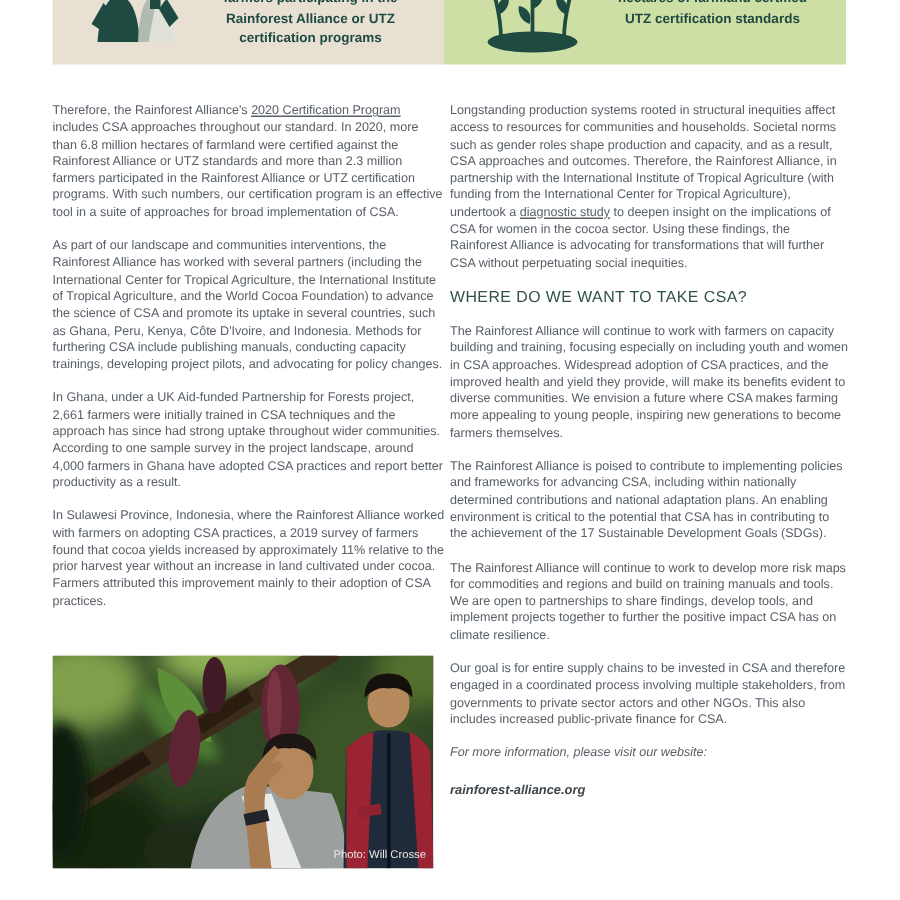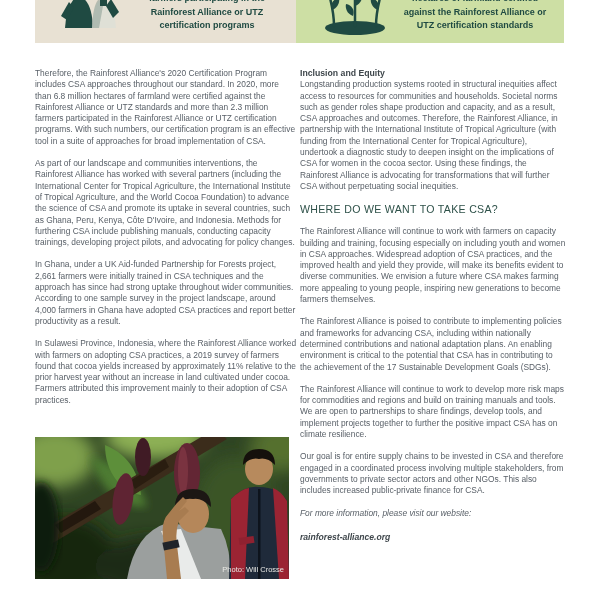--- a/index.html
+++ b/index.html
@@ -15,21 +15,21 @@
   .stat-text{position:absolute;top:54px;text-align:center;
              color:#1f4a42;font-weight:bold;font-size:9px;line-height:13.5px;}
   .statbox.left .stat-text{left:92px;width:160px;}
   .statbox.right .stat-text{left:96px;width:166px;}
 
   
   .col{position:absolute;color:#596068;font-size:8.4px;line-height:11.3px;}
   .col-left{left:35px;top:68px;width:262px;}
   .col-right{left:300px;top:68px;width:266px;}
   .col p{margin:0 0 11px 0;}
-  a.doclink{color:#596068;cursor:pointer;}
+  a.doclink{color:#596068;text-decoration:underline;cursor:pointer;}
   .subhead{margin:0;color:#3e464b;font-weight:bold;font-size:8.7px;line-height:11.3px;}
   .bighead{margin:8px 0 10px 0;color:#2e5149;font-weight:normal;font-size:10.6px;
            letter-spacing:0.3px;line-height:13px;}
   .footer-note{font-style:italic;margin:0;}
   .footer-link{display:inline-block;margin-top:2px;font-style:italic;font-weight:bold;
                color:#3e464b;text-decoration:none;font-size:8.6px;text-align:right;}
 
   
   .photo{position:absolute;left:35px;top:437px;width:254px;height:142px;overflow:hidden;}
   .photo svg{display:block;}
@@ -71,21 +71,20 @@
         <path d="M10 24 C16 22 18 16 17 12 C11 13 8 18 10 24Z"></path>
         <path d="M33 8 C27 6 25 1 26 -3 C32 -2 35 3 33 8Z"></path>
         <path d="M33 20 C39 18 41 12 40 8 C34 9 31 14 33 20Z"></path>
         <path d="M31 30 C25 28 23 22 24 18 C30 19 33 24 31 30Z"></path>
         <path d="M58 14 C64 12 66 6 65 2 C59 3 56 8 58 14Z"></path>
         <path d="M56 24 C50 22 48 16 49 12 C55 13 58 18 56 24Z"></path>
       </g>
     </svg>
     <div class="stat-text">
       <div>hectares of farmland certified</div>
-      <div>against the Rainforest Alliance or</div>
       <div>UTZ certification standards</div>
     </div>
   </div>
 
   <div class="col col-left">
     <p><span>Therefore, the Rainforest Alliance's </span><a class="doclink">2020 Certification Program</a><span> includes CSA approaches throughout our standard. In 2020, more than 6.8 million hectares of farmland were certified against the Rainforest Alliance or UTZ  standards and more than 2.3 million farmers participated in the Rainforest Alliance or UTZ certification programs. With such numbers, our certification program is an effective tool in a suite of approaches for broad implementation of CSA.</span></p>
     <p>As part of our landscape and communities interventions, the Rainforest Alliance has worked with several partners (including the International Center for Tropical Agriculture, the International Institute of Tropical Agriculture, and the World Cocoa Foundation) to advance the science of CSA and promote its uptake in several countries, such as Ghana, Peru, Kenya, Côte D'Ivoire, and Indonesia. Methods for furthering CSA include publishing manuals, conducting capacity trainings, developing project pilots, and advocating for policy changes.</p>
     <p>In Ghana, under a UK Aid-funded Partnership for Forests project, 2,661 farmers were initially trained in CSA techniques and the approach has since had strong uptake throughout wider communities. According to one sample survey in the project landscape, around 4,000 farmers in Ghana have adopted CSA practices and report better productivity as a result.</p>
     <p>In Sulawesi Province, Indonesia, where the Rainforest Alliance worked with farmers on adopting CSA practices, a 2019 survey of farmers found that cocoa yields increased by approximately 11% relative to the prior harvest year without an increase in land cultivated under cocoa. Farmers attributed this improvement mainly to their adoption of CSA practices.</p>
   </div>
@@ -138,21 +137,20 @@
         <path d="M252 64 Q246 54 238 51 L244 142 L254 142 Z" fill="#9b2433"></path>
         <rect x="223" y="52" width="2.5" height="90" fill="#0d131c"></rect>
         <rect x="204" y="100" width="15" height="7" fill="#8f2130" transform="rotate(-8 211 103)"></rect>
       </g>
       <ellipse cx="6" cy="90" rx="18" ry="45" fill="#101b0a" filter="url(#blur4)"></ellipse>
     </svg>
     <span class="photo-credit">Photo: Will Crosse</span>
   </div>
 
   <div class="col col-right">
-    <h3 class="subhead">Inclusion and Equity</h3>
     <p><span>Longstanding production systems rooted in structural inequities affect access to resources for communities and households. Societal norms such as gender roles shape production and capacity, and as a result, CSA approaches and outcomes. Therefore, the Rainforest Alliance, in partnership with the International Institute of Tropical Agriculture (with funding from the International Center for Tropical Agriculture), undertook a </span><a class="doclink">diagnostic study</a><span> to deepen insight on the implications of CSA  for women in the cocoa sector. Using these findings, the Rainforest Alliance is advocating for transformations that will further CSA without perpetuating social inequities.</span></p>
 
     <h2 class="bighead">WHERE DO WE WANT TO TAKE CSA?</h2>
 
     <p>The Rainforest Alliance will continue to work with farmers on capacity building and training, focusing especially on including youth and women in CSA approaches. Widespread adoption of CSA practices, and the improved health and yield they provide, will make its benefits evident to diverse communities. We envision a future where CSA makes farming more appealing to young people, inspiring new generations to become farmers themselves.</p>
     <p>The Rainforest Alliance is poised to contribute to implementing policies and frameworks for advancing CSA, including within nationally determined contributions and national adaptation plans. An enabling environment is critical to the potential that CSA has in contributing to the achievement of the 17 Sustainable Development Goals (SDGs).</p>
     <p>The Rainforest Alliance will continue to work to develop more risk maps for commodities and regions and build on training manuals and tools. We are open to partnerships to share findings, develop tools, and implement projects together to further the positive impact CSA has on climate resilience.</p>
     <p>Our goal is for entire supply chains to be invested in CSA and therefore engaged in a coordinated process involving multiple stakeholders, from governments to private sector actors and other NGOs. This also includes increased public-private finance for CSA.</p>
 
     <p class="footer-note">For more information, please visit our website:</p>

